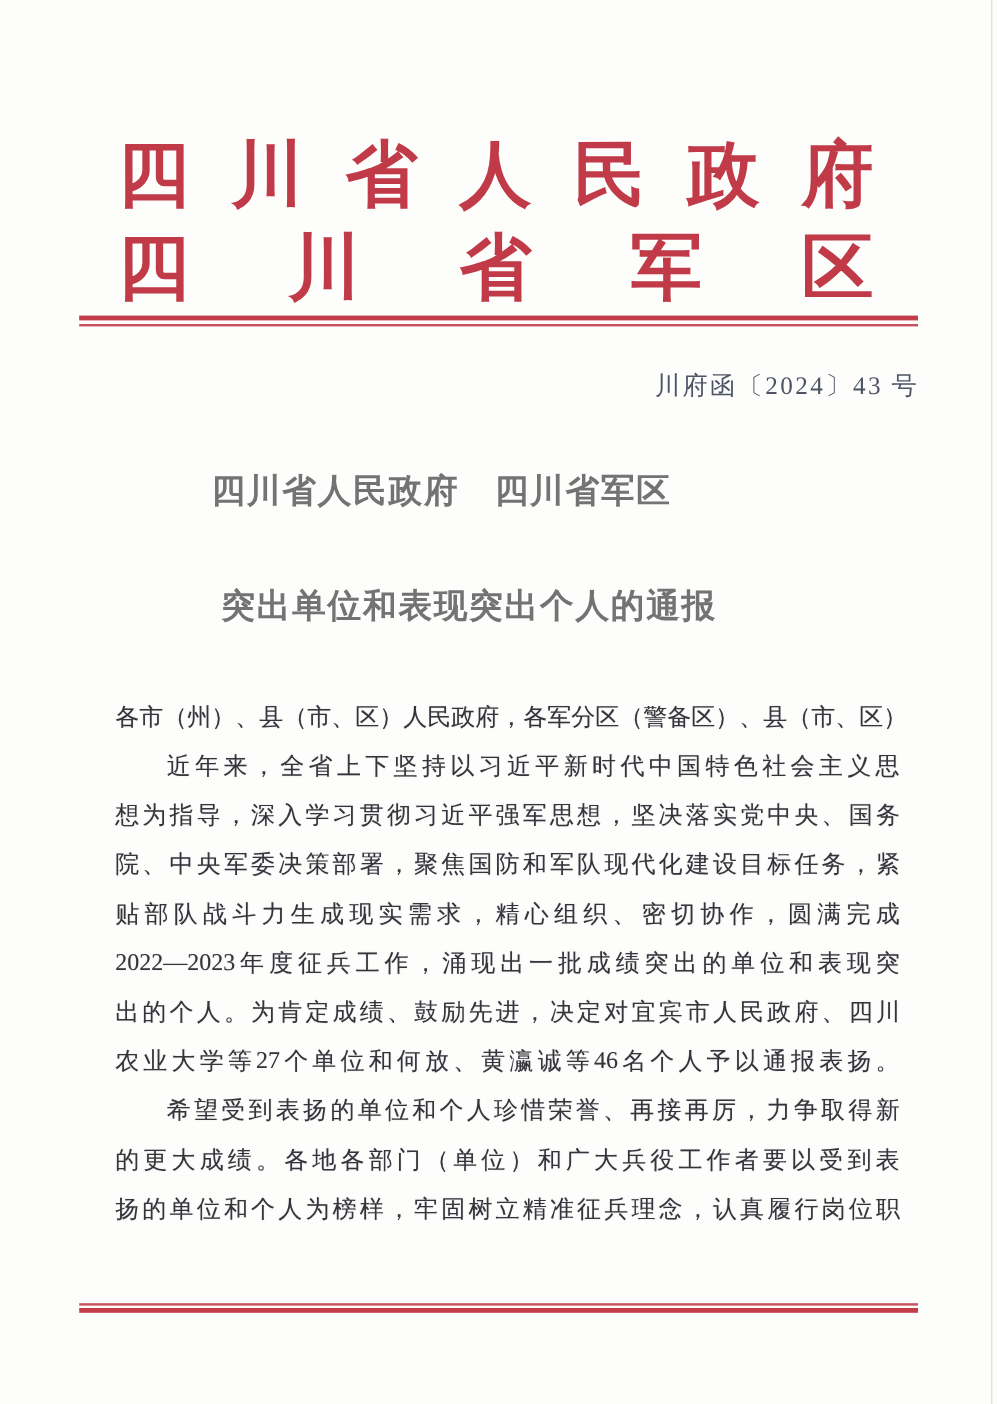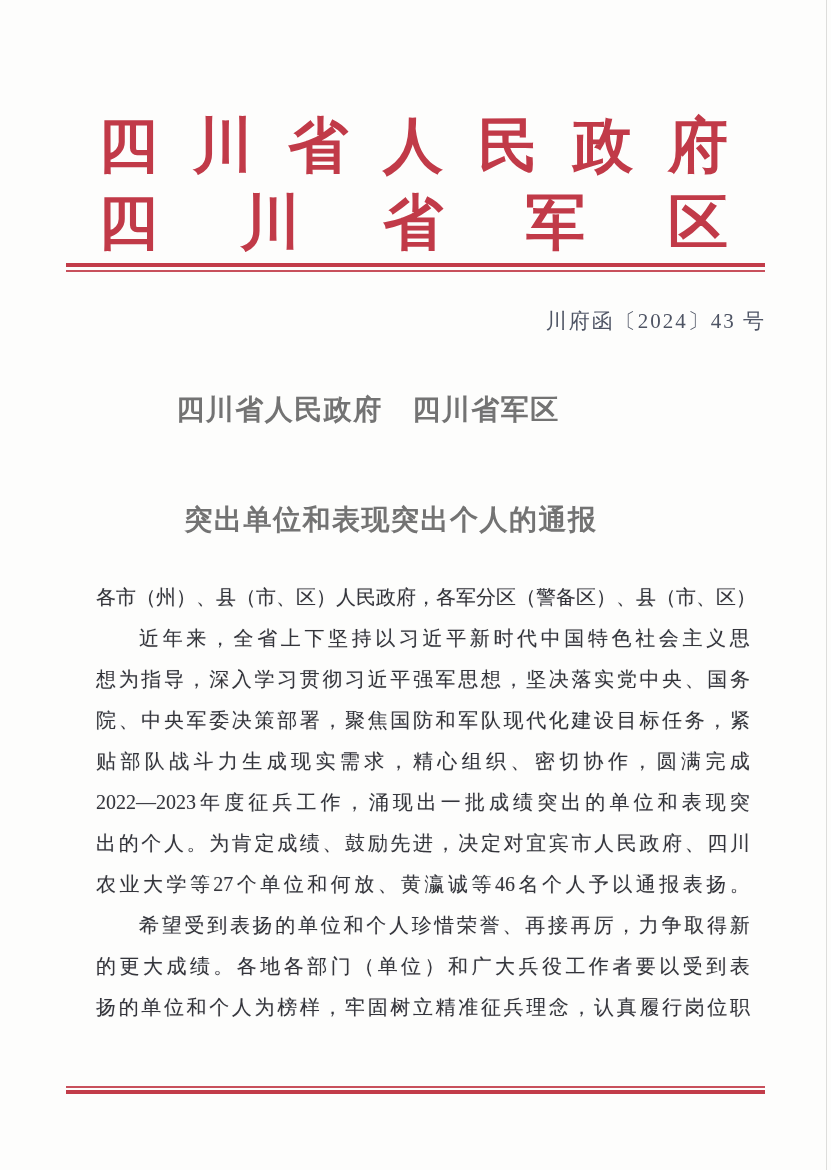--- a/index.html
+++ b/index.html
@@ -31,21 +31,21 @@
   }
   
   .title-line{
     position:absolute;left:0;width:674px;height:40px;line-height:40px;
     text-align:center;font-weight:bold;font-size:28px;letter-spacing:1.5px;
     color:#737373;
     margin-left:31px;
   }
   #title-1{top:390px;}
   #title-2{top:438px;}
-  #title-3{top:500px;padding-left:23px;}
+  #title-3{top:486px;padding-left:23px;}
   
   #body-block{position:absolute;left:96px;top:577px;width:654px;}
   .body-line{
     position:relative;height:41px;font-size:20px;color:#34353b;
     text-shadow:0 0 1px rgba(60,60,75,0.28);white-space:nowrap;
   }
   .body-line.fill{display:flex;justify-content:space-between;align-items:center;}
   .body-line.plain{line-height:41px;letter-spacing:2.5px;}
   .body-line.indent{padding-left:43px;}
   .body-line span{display:inline-block;}

